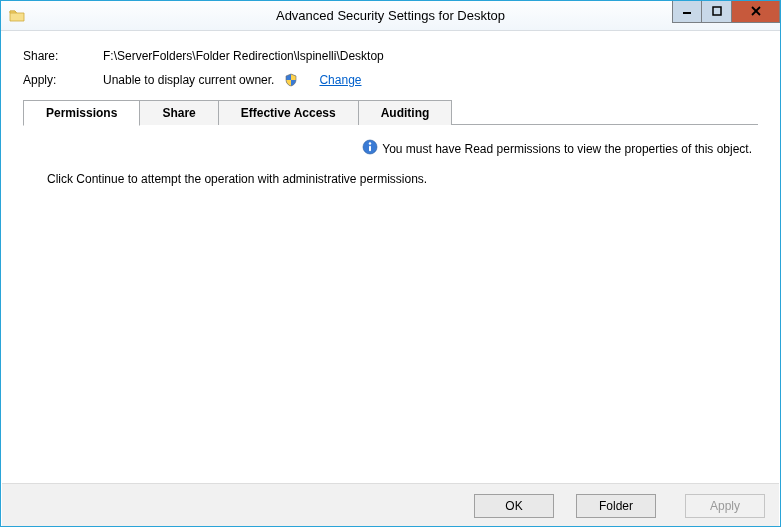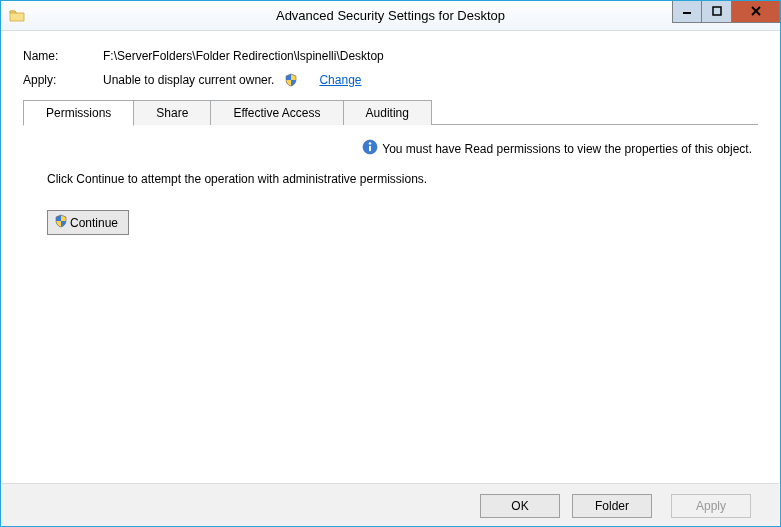--- a/index.html
+++ b/index.html
@@ -76,20 +76,21 @@
     .shield {
       display: inline-block;
       vertical-align: -3px;
       margin-right: 1px;
     }
     
     .tabs {
       display: flex;
       margin-top: 8px;
       position: relative;
+      font-weight: bold;
     }
     .tab {
       padding: 5px 22px;
       border: 1px solid #a9acaf;
       border-bottom: none;
       background: #fff;
       font-size: 12px;
       cursor: pointer;
       margin-right: -1px;
       position: relative;
@@ -137,24 +138,24 @@
       cursor: pointer;
     }
     .continue-btn .shield { margin-right: 2px; }
     
     .footer {
       position: absolute;
       bottom: 0;
       left: 1px; right: 1px;
       border-top: 1px solid #ddd;
       background: #f1f1f1;
-      padding: 10px 28px;
+      padding: 10px 14px;
       display: flex;
       justify-content: flex-end;
-      gap: 12px;
+      gap: 22px;
     }
     .footer button {
       width: 80px;
       padding: 4px 0;
       border: 1px solid #a0a0a0;
       background: #e9e9e9;
       font-family: inherit;
       font-size: 12px;
       cursor: pointer;
     }
@@ -197,21 +198,21 @@
           <line x1="2" y1="1" x2="10" y2="9" stroke="#000" stroke-width="1.8"></line>
           <line x1="10" y1="1" x2="2" y2="9" stroke="#000" stroke-width="1.8"></line>
         </svg>
     </div>
   </div>
 </div>
 
 <div class="main-area">
   <div class="content">
     <div class="row">
-      <div class="label">Name:</div>
+      <div class="label">Share:</div>
       <div class="value">F:\ServerFolders\Folder Redirection\lspinelli\Desktop</div>
     </div>
     <div class="row">
       <div class="label">Apply:</div>
       <div class="value">
         <span>Unable to display current owner.</span>
         &nbsp;
         <span class="shield">
           <svg width="14" height="14" viewBox="0 0 14 14">
             <path d="M7 1 L12 3 V7 C12 10 9.5 12.5 7 13 C4.5 12.5 2 10 2 7 V3 Z" fill="#3a7bd5"></path>
@@ -238,31 +239,20 @@
         <span class="info-icon">
           <svg width="16" height="16" viewBox="0 0 16 16">
             <circle cx="8" cy="8" r="7" fill="#3a7bd5" stroke="#285a9e" stroke-width="0.6"></circle>
             <circle cx="8" cy="4.5" r="1.2" fill="#fff"></circle>
             <rect x="7" y="6.8" width="2" height="5.5" rx="1" fill="#fff"></rect>
           </svg>
         </span>
         <span>You must have Read permissions to view the properties of this object.</span>
       </div>
       <div class="indent-text">Click Continue to attempt the operation with administrative permissions.</div>
-      <button class="continue-btn">
-        <span class="shield">
-          <svg width="14" height="14" viewBox="0 0 14 14">
-            <path d="M7 1 L12 3 V7 C12 10 9.5 12.5 7 13 C4.5 12.5 2 10 2 7 V3 Z" fill="#3a7bd5"></path>
-            <path d="M7 1 L12 3 V7 H7 Z" fill="#ffd24c"></path>
-            <path d="M7 7 H2 V7 C2 10 4.5 12.5 7 13 Z" fill="#ffd24c"></path>
-            <path d="M7 1 L12 3 V7 C12 10 9.5 12.5 7 13 C4.5 12.5 2 10 2 7 V3 Z" fill="none" stroke="#6a6a6a" stroke-width="0.6"></path>
-          </svg>
-        </span>
-        <span>Continue</span>
-      </button>
     </div>
   </div>
 
   <div class="footer">
     <button>OK</button>
     <button>Folder</button>
     <button class="disabled">Apply</button>
   </div>
 </div>
 

